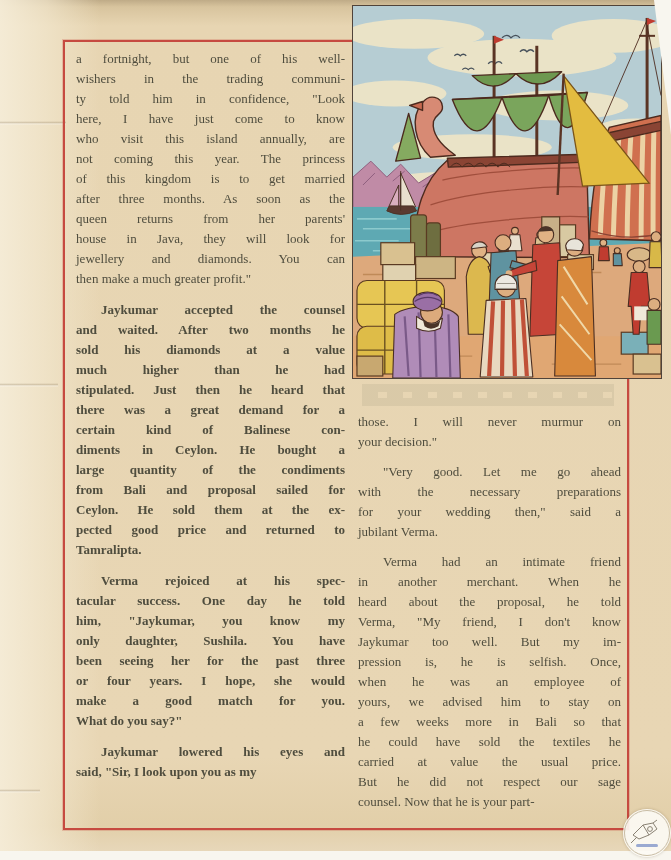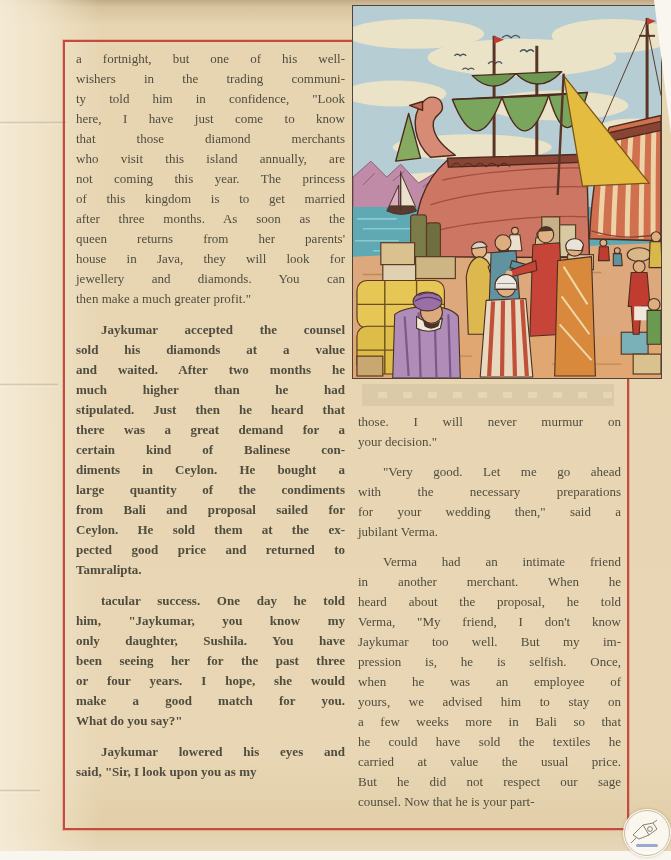--- a/index.html
+++ b/index.html
@@ -63,46 +63,46 @@
 <div class="frame"></div>
 
 <div class="ghost-text"></div>
 
 <div class="col col-left">
     <p class="para">
       <span class="line">a fortnight, but one of his well-</span>
       <span class="line">wishers in the trading communi-</span>
       <span class="line">ty told him in confidence, "Look</span>
       <span class="line">here, I have just come to know</span>
-      <span class="line">that those diamond merchants</span>
       <span class="line">who visit this island annually, are</span>
       <span class="line">not coming this year. The princess</span>
       <span class="line">of this kingdom is to get married</span>
       <span class="line">after three months. As soon as the</span>
       <span class="line">queen returns from her parents'</span>
       <span class="line">house in Java, they will look for</span>
       <span class="line">jewellery and diamonds. You can</span>
       <span class="line last">then make a much greater profit."</span>
     </p>
     <p class="para indent">
       <span class="line">Jaykumar accepted the counsel</span>
+      <span class="line">and waited. After two months he</span>
       <span class="line">sold his diamonds at a value</span>
-      <span class="line">and waited. After two months he</span>
       <span class="line">much higher than he had</span>
       <span class="line">stipulated. Just then he heard that</span>
       <span class="line">there was a great demand for a</span>
       <span class="line">certain kind of Balinese con-</span>
       <span class="line">diments in Ceylon. He bought a</span>
       <span class="line">large quantity of the condiments</span>
       <span class="line">from Bali and proposal sailed for</span>
       <span class="line">Ceylon. He sold them at the ex-</span>
       <span class="line">pected good price and returned to</span>
       <span class="line last">Tamralipta.</span>
     </p>
     <p class="para indent">
+      <span class="line">Verma rejoiced at his spec-</span>
       <span class="line">tacular success. One day he told</span>
       <span class="line">him, "Jaykumar, you know my</span>
       <span class="line">only daughter, Sushila. You have</span>
       <span class="line">been seeing her for the past three</span>
       <span class="line">or four years. I hope, she would</span>
       <span class="line">make a good match for you.</span>
       <span class="line last">What do you say?"</span>
     </p>
     <p class="para indent">
       <span class="line">Jaykumar lowered his eyes and</span>

